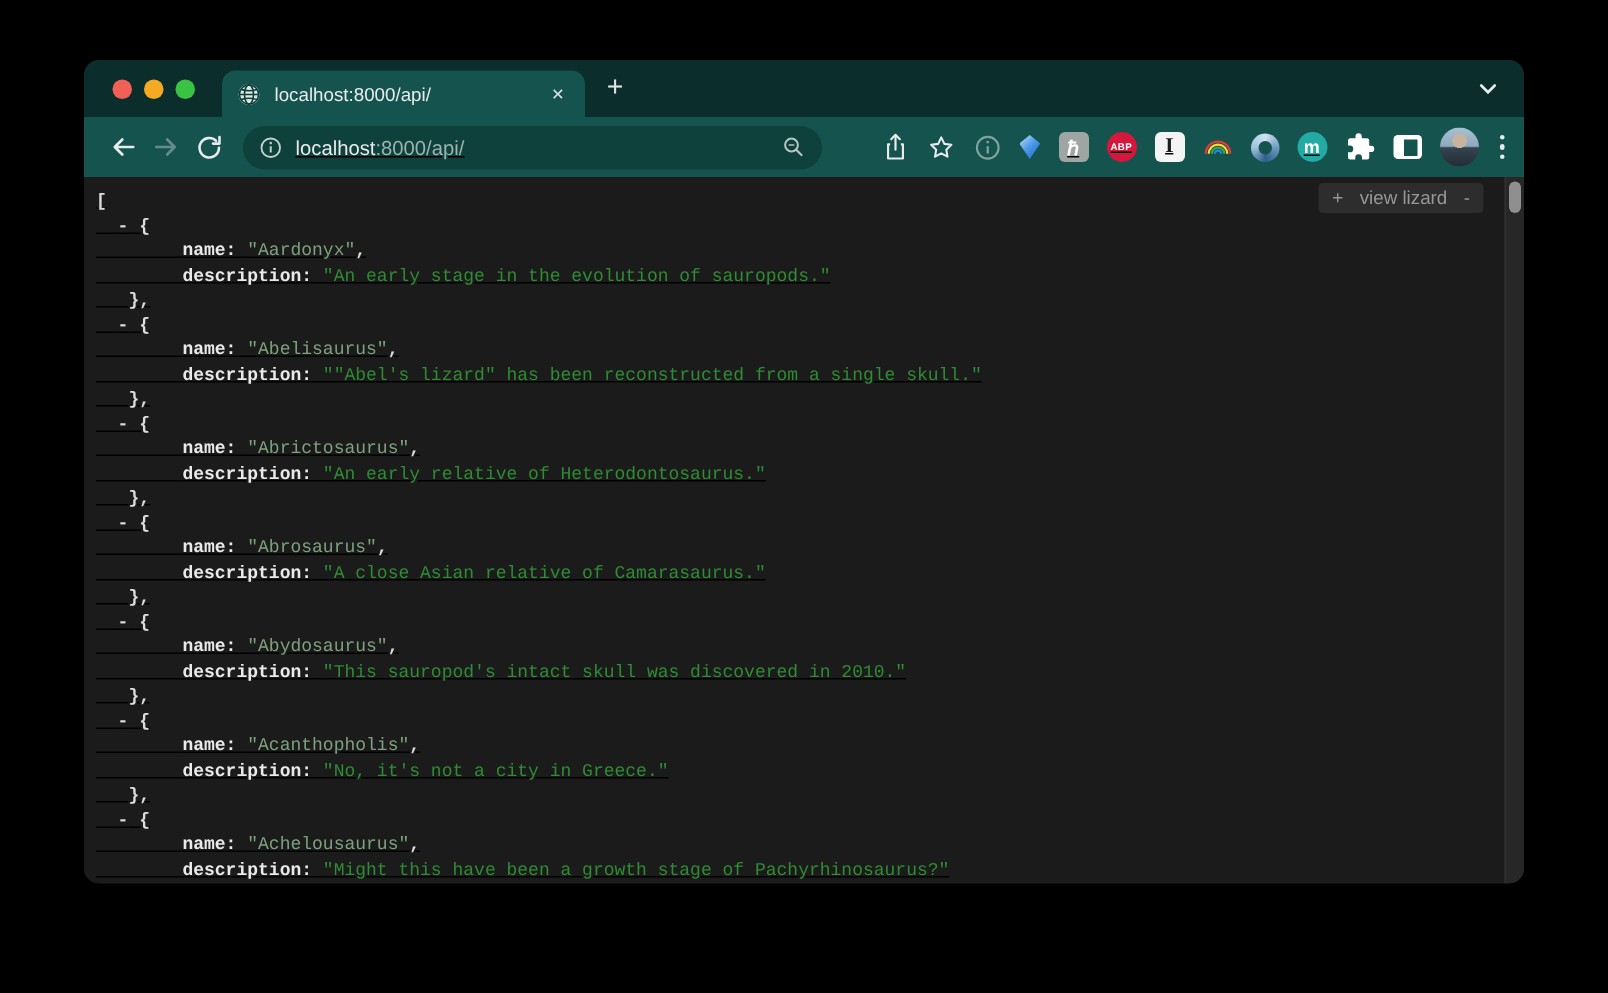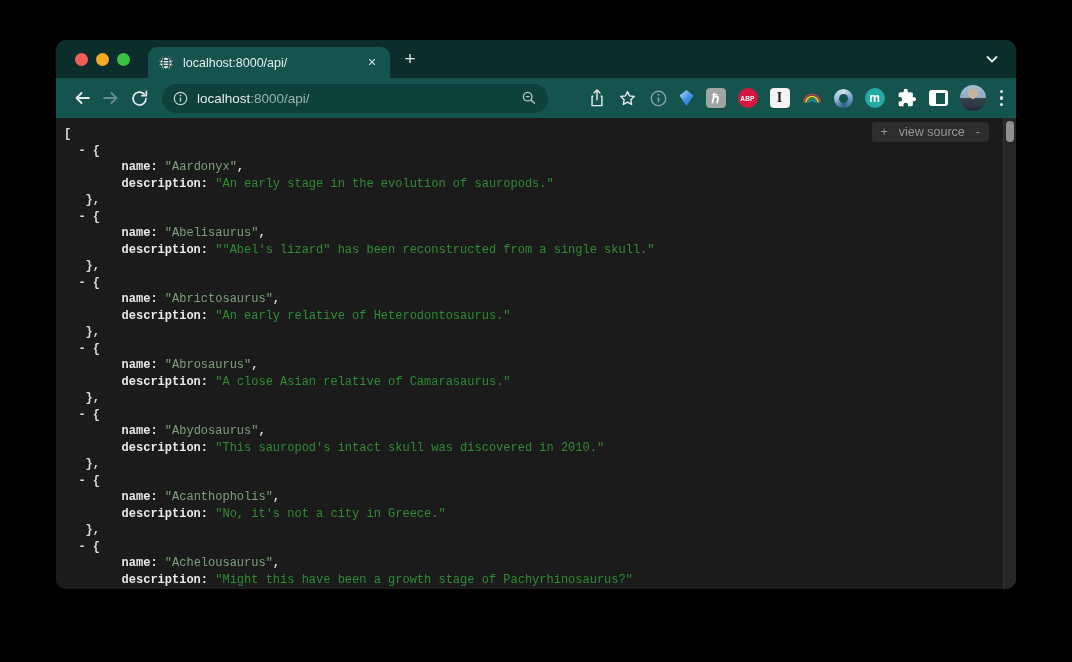--- a/index.html
+++ b/index.html
@@ -4,20 +4,21 @@
 <style>
   html,body{margin:0;padding:0;}
   body{
     width:1072px;height:662px;background:#000;overflow:hidden;position:relative;
     font-family:"Liberation Sans",sans-serif;
   }
   .window{
     position:absolute;left:56px;top:40px;width:960px;height:549px;
     border-radius:10px;overflow:hidden;background:#1b1b1b;
     box-shadow:0 14px 40px rgba(0,0,0,.7);
+    text-decoration:underline;
   }
   
   .tabstrip{position:relative;height:38px;background:#0b2e2c;}
   .lights{position:absolute;left:19px;top:12.5px;display:flex;gap:8px;}
   .light{width:13px;height:13px;border-radius:50%;}
   .light.red{background:#f15f57;}
   .light.yellow{background:#f6a922;}
   .light.green{background:#3ac243;}
   .tab{
     position:absolute;left:92px;top:7px;width:242px;height:31px;
@@ -224,21 +225,21 @@
           <i></i>
           <i></i>
           <i></i>
         </div>
     </div>
   </div>
 
   <div class="content">
     <div class="vs-bar">
       <span>+</span>
-      <span>view source</span>
+      <span>view lizard</span>
       <span>-</span>
     </div>
     <div class="scrollbar">
       <div class="thumb"></div>
     </div>
     <div class="json-lines"><div class="jline"><span class="punc">[</span></div><div class="jline"><span class="sp">  </span><span class="toggle">-</span><span class="punc"> {</span></div><div class="jline"><span class="sp">        </span><span class="key">name: </span><span class="str-name">"Aardonyx"</span><span class="punc">,</span></div><div class="jline"><span class="sp">        </span><span class="key">description: </span><span class="str-desc">"An early stage in the evolution of sauropods."</span></div><div class="jline"><span class="sp">   </span><span class="punc">},</span></div><div class="jline"><span class="sp">  </span><span class="toggle">-</span><span class="punc"> {</span></div><div class="jline"><span class="sp">        </span><span class="key">name: </span><span class="str-name">"Abelisaurus"</span><span class="punc">,</span></div><div class="jline"><span class="sp">        </span><span class="key">description: </span><span class="str-desc">""Abel's lizard" has been reconstructed from a single skull."</span></div><div class="jline"><span class="sp">   </span><span class="punc">},</span></div><div class="jline"><span class="sp">  </span><span class="toggle">-</span><span class="punc"> {</span></div><div class="jline"><span class="sp">        </span><span class="key">name: </span><span class="str-name">"Abrictosaurus"</span><span class="punc">,</span></div><div class="jline"><span class="sp">        </span><span class="key">description: </span><span class="str-desc">"An early relative of Heterodontosaurus."</span></div><div class="jline"><span class="sp">   </span><span class="punc">},</span></div><div class="jline"><span class="sp">  </span><span class="toggle">-</span><span class="punc"> {</span></div><div class="jline"><span class="sp">        </span><span class="key">name: </span><span class="str-name">"Abrosaurus"</span><span class="punc">,</span></div><div class="jline"><span class="sp">        </span><span class="key">description: </span><span class="str-desc">"A close Asian relative of Camarasaurus."</span></div><div class="jline"><span class="sp">   </span><span class="punc">},</span></div><div class="jline"><span class="sp">  </span><span class="toggle">-</span><span class="punc"> {</span></div><div class="jline"><span class="sp">        </span><span class="key">name: </span><span class="str-name">"Abydosaurus"</span><span class="punc">,</span></div><div class="jline"><span class="sp">        </span><span class="key">description: </span><span class="str-desc">"This sauropod's intact skull was discovered in 2010."</span></div><div class="jline"><span class="sp">   </span><span class="punc">},</span></div><div class="jline"><span class="sp">  </span><span class="toggle">-</span><span class="punc"> {</span></div><div class="jline"><span class="sp">        </span><span class="key">name: </span><span class="str-name">"Acanthopholis"</span><span class="punc">,</span></div><div class="jline"><span class="sp">        </span><span class="key">description: </span><span class="str-desc">"No, it's not a city in Greece."</span></div><div class="jline"><span class="sp">   </span><span class="punc">},</span></div><div class="jline"><span class="sp">  </span><span class="toggle">-</span><span class="punc"> {</span></div><div class="jline"><span class="sp">        </span><span class="key">name: </span><span class="str-name">"Achelousaurus"</span><span class="punc">,</span></div><div class="jline"><span class="sp">        </span><span class="key">description: </span><span class="str-desc">"Might this have been a growth stage of Pachyrhinosaurus?"</span></div><div class="jline"></div></div>
   </div>
 
 </div>
 

